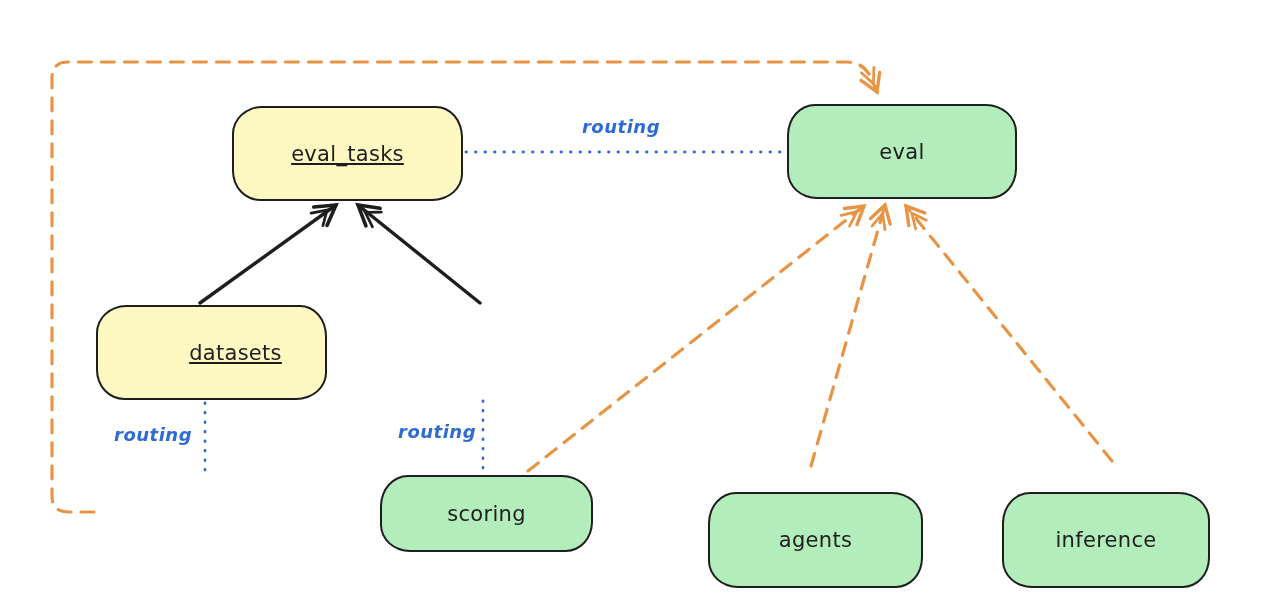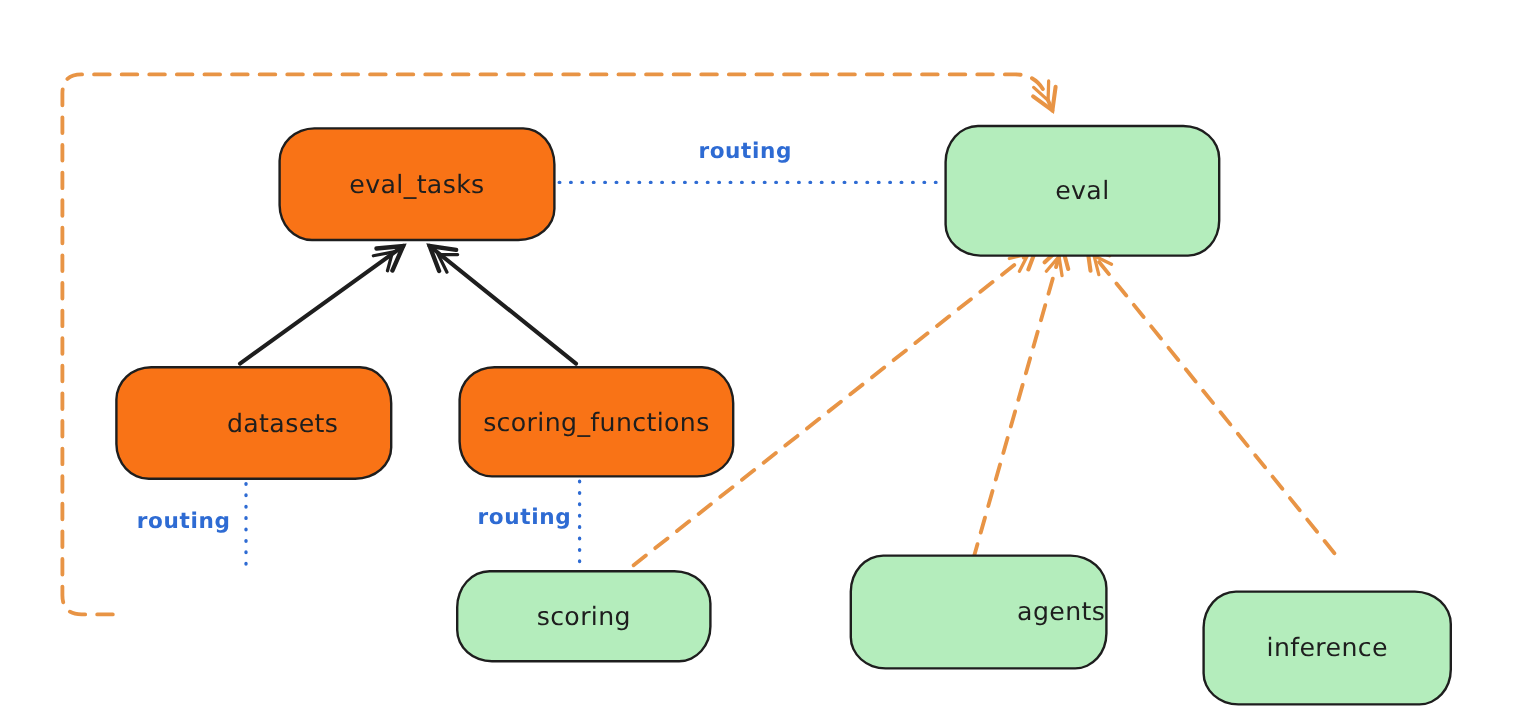--- a/index.html
+++ b/index.html
@@ -26,30 +26,31 @@
     box-sizing: border-box;
     border: 2.6px solid #1e1e1e;
     display: flex;
     align-items: center;
     justify-content: center;
     font-size: 21px;
     color: #1e1e1e;
     letter-spacing: 0.3px;
     z-index: 2;
   }
-  .node.blue  { background: #f97316; border-radius: 30px 27px 31px 28px / 28px 31px 27px 30px; }
+  .node.blue  { background: #fef9c3; border-radius: 30px 27px 31px 28px / 28px 31px 27px 30px; text-decoration: underline; }
   .node.green { background: #b4edbc; border-radius: 28px 31px 27px 30px / 31px 28px 30px 27px; }
   .edge-label {
     position: absolute;
     color: #2e6bd3;
     font-size: 18px;
     font-weight: 600;
     letter-spacing: 0.5px;
     z-index: 3;
     text-align: center;
+    font-style: italic;
   }
 </style>
 </head>
 <body>
 
 <div id="canvas">
 
   <svg id="edges" viewBox="0 0 1280 596" xmlns="http://www.w3.org/2000/svg">
     <defs>
       <marker id="mk-black" markerUnits="userSpaceOnUse" markerWidth="34" markerHeight="30" viewBox="-26 -12 30 24" refX="0" refY="0" orient="auto">
@@ -72,38 +73,35 @@
     <path d="M 94 512 L 68 512 Q 52 512 52 496 L 52 78 Q 52 62 68 62 L 846 62 Q 864 62 871 78 L 877 92" fill="none" stroke="#e89445" stroke-width="3.2" stroke-linecap="round" stroke-dasharray="13 10" marker-end="url(#mk-orange)"></path>
     <path d="M 528 471 L 864 206" fill="none" stroke="#e89445" stroke-width="3.2" stroke-linecap="round" stroke-dasharray="13 10" marker-end="url(#mk-orange)"></path>
     <path d="M 811 466 L 885 205" fill="none" stroke="#e89445" stroke-width="3.2" stroke-linecap="round" stroke-dasharray="13 10" marker-end="url(#mk-orange)"></path>
     <path d="M 1112 461 L 906 206" fill="none" stroke="#e89445" stroke-width="3.2" stroke-linecap="round" stroke-dasharray="13 10" marker-end="url(#mk-orange)"></path>
   </svg>
 
   <div class="node blue" style="left:232px; top:106px; width:231px; height:95px;">
     <span>eval_tasks</span>
   </div>
 
-  <div class="node green" style="left:787px; top:104px; width:230px; height:110px;">
+  <div class="node green" style="left:787px; top:104px; width:230px; height:95px;">
     <span>eval</span>
   </div>
 
   <div class="node blue" style="left:96px; top:305px; width:231px; height:95px;padding-left:48px;">
     <span>datasets</span>
   </div>
 
-  <div class="node blue" style="left:382px; top:305px; width:230px; height:93px;">
-    <span>scoring_functions</span>
-  </div>
 
 
   <div class="node green" style="left:380px; top:475px; width:213px; height:77px;">
     <span>scoring</span>
   </div>
 
-  <div class="node green" style="left:708px; top:462px; width:215px; height:96px;justify-content:flex-end;">
+  <div class="node green" style="left:708px; top:492px; width:215px; height:96px;">
     <span>agents</span>
   </div>
 
   <div class="node green" style="left:1002px; top:492px; width:208px; height:96px;">
     <span>inference</span>
   </div>
 
   <div class="edge-label" style="left:578px; top:116px; width:86px;">routing</div>
   <div class="edge-label" style="left:114px; top:424px; width:78px; text-align:right;">routing</div>
   <div class="edge-label" style="left:398px; top:421px; width:78px; text-align:right;">routing</div>

